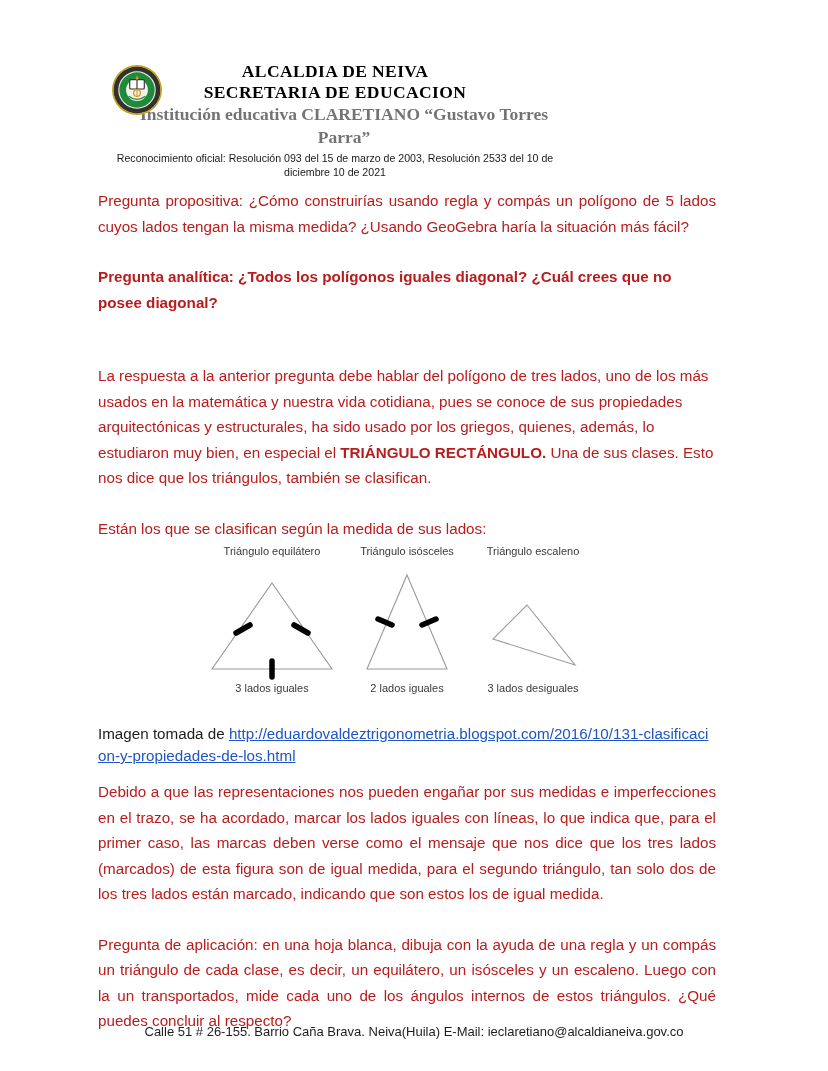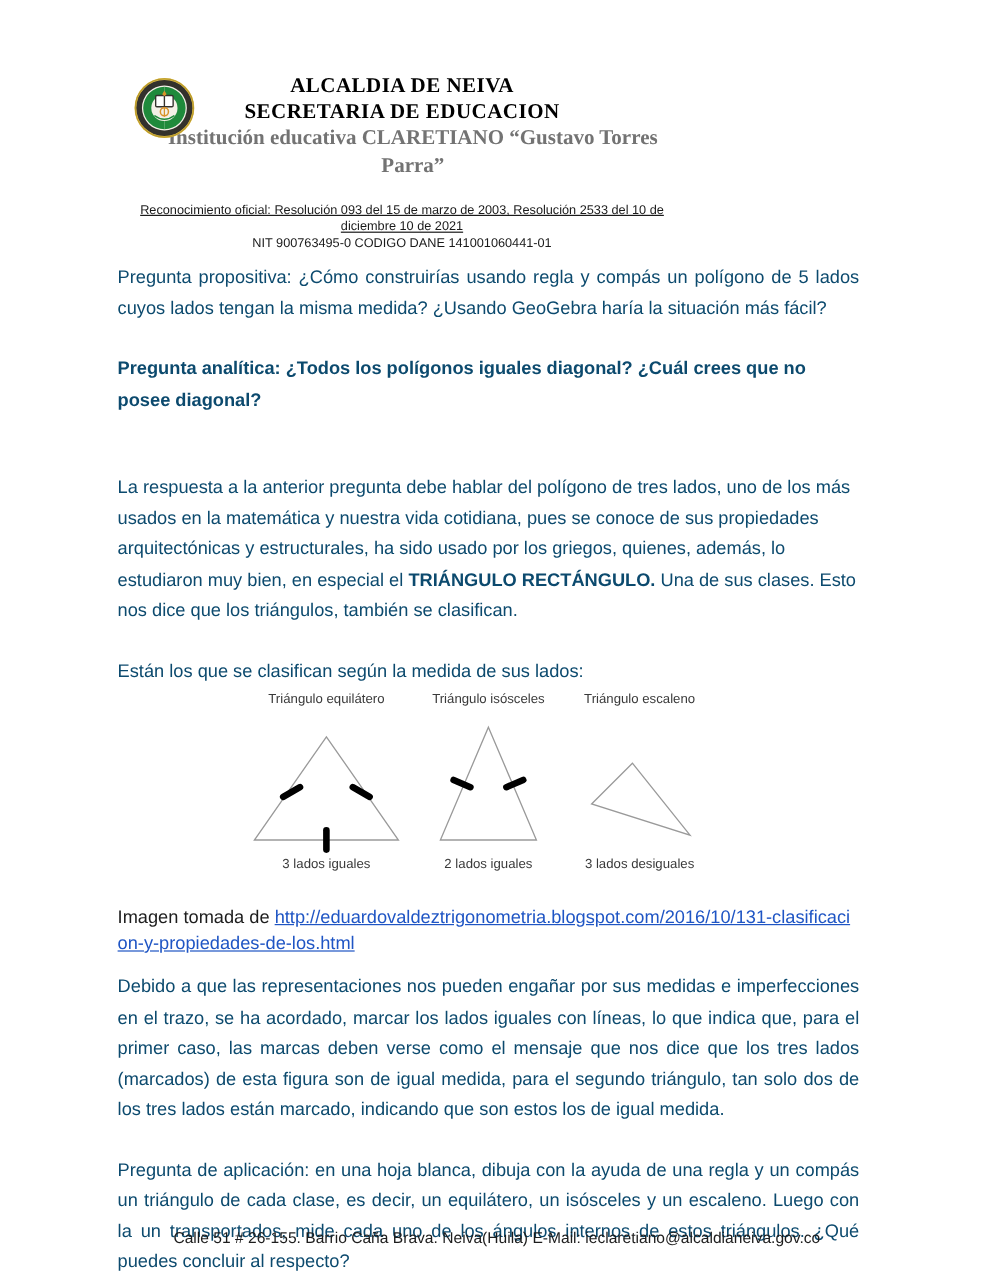--- a/index.html
+++ b/index.html
@@ -57,32 +57,32 @@
     color: #737373;
     padding-left: 18px;
   }
   .h-sub1, .h-sub2 {
     font-family: "Liberation Sans", sans-serif;
     font-size: 10.6px;
     line-height: 14px;
     color: #1a1a1a;
     font-weight: 400;
   }
-  .h-sub1 { margin-top: 19px; text-decoration: underline; }
+  .h-sub1 { margin-top: 2px; }
 
   
   .body-col {
     margin-top: 9px;
     width: 618px;
   }
   p.t {
     margin: 0;
     font-size: 15.2px;
     line-height: 25.5px;
-    color: #0c4a6e;
+    color: #b91c1c;
     text-align: justify;
   }
   p.t.left { text-align: left; }
   p.bold { font-weight: bold; }
   span.b { font-weight: bold; }
   .gap-sm { height: 25px; }
   .gap-md { height: 25px; }
   .gap-lg { height: 48px; }
   .gap-xs { height: 12px; }
 
@@ -155,21 +155,20 @@
         <line x1="50" y1="50" x2="50" y2="64" stroke="#d8932a" stroke-width="2"></line>
         <path d="M34 62 q16 12 32 0" fill="none" stroke="#1f8a3b" stroke-width="2.4"></path>
         <circle cx="50" cy="50" r="46.5" fill="none" stroke="#b99b2e" stroke-width="2"></circle>
       </svg>
     </div>
 
     <div class="h-line1">ALCALDIA DE NEIVA</div>
     <div class="h-line2">SECRETARIA DE EDUCACION</div>
     <div class="h-line3">Institución educativa CLARETIANO “Gustavo Torres Parra”</div>
     <div class="h-sub1">Reconocimiento oficial: Resolución 093 del 15 de marzo de 2003, Resolución 2533 del 10 de diciembre 10 de 2021</div>
-    <div class="h-sub2">NIT 900763495-0   CODIGO DANE 141001060441-01</div>
   </div>
 
   <div class="body-col">
 
     <p class="t">Pregunta propositiva: ¿Cómo construirías usando regla y compás un polígono de 5 lados cuyos lados tengan la misma medida? ¿Usando GeoGebra haría la situación más fácil?</p>
 
 
     <div class="gap-md"></div>
 
     <p class="t bold left">Pregunta analítica: ¿Todos los polígonos iguales diagonal? ¿Cuál crees que no posee diagonal?</p>

